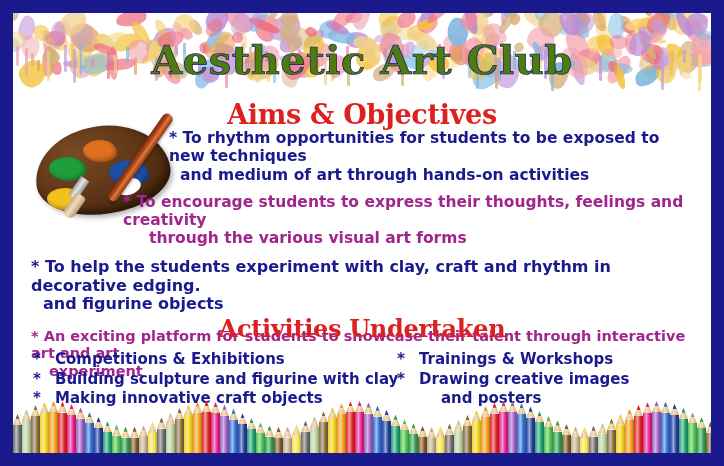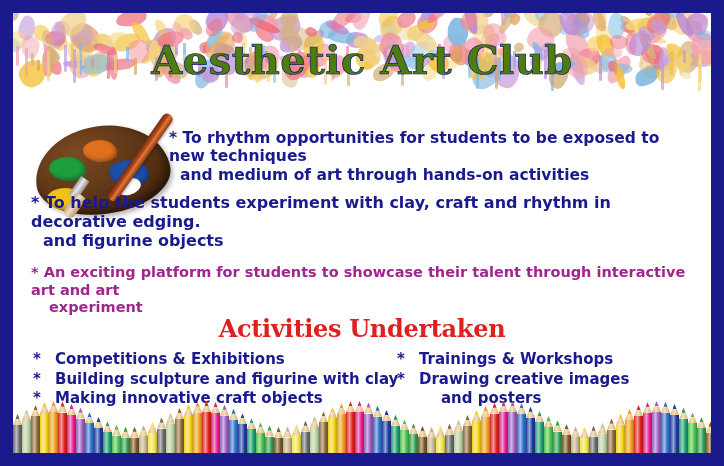--- a/index.html
+++ b/index.html
@@ -429,38 +429,44 @@
         <div class="drip" style="left: 30.852px; top: 31.082px; height: 30.5968px; background: rgb(242, 160, 176);"></div>
         <div class="drip" style="left: 310.685px; top: 45.4012px; height: 26.678px; background: rgb(239, 208, 138);"></div>
         <div class="drip" style="left: 530.514px; top: 37.0194px; height: 29.1596px; background: rgb(185, 138, 214);"></div>
         <div class="drip" style="left: 388.264px; top: 31.228px; height: 32.2592px; background: rgb(240, 138, 154);"></div>
         <div class="drip" style="left: 170.014px; top: 34.7526px; height: 25.0705px; background: rgb(143, 198, 232);"></div>
         <div class="drip" style="left: 64.4457px; top: 37.6157px; height: 27.0307px; background: rgb(245, 214, 122);"></div>
       </div>
 
     <div class="title">Aesthetic Art Club</div>
 
+    <div class="subhead" id="aims">Aims &amp; Objectives</div>
 
     <div id="palette">
       <div class="pal-body"></div>
       <div class="paint p-orange"></div>
       <div class="paint p-green"></div>
       <div class="paint p-yellow"></div>
       <div class="paint p-blue"></div>
       <div class="thumbhole"></div>
       <div class="brush-handle"></div>
       <div class="brush-ferrule"></div>
       <div class="brush-tip"></div>
     </div>
 
     <div class="bullets">
       <p class="bl navy b1">
         <span>*</span>
         <span>To rhythm opportunities for students to be exposed to new techniques</span>
         <span class="ind1">and medium of art through hands-on activities</span>
+      </p>
+      <p class="bl magenta b2">
+        <span>*</span>
+        <span>To encourage students to express their thoughts, feelings and creativity</span>
+        <span class="ind2">through the various visual art forms</span>
       </p>
       <p class="bl navy b3">
         <span>*</span>
         <span>To help the students  experiment with clay, craft and rhythm in decorative edging.</span>
         <span class="ind3">and figurine objects</span>
       </p>
       <p class="bl magenta b4">
         <span>*</span>
         <span>An exciting platform for students to showcase their talent through interactive art and art</span>
         <span class="ind4">experiment</span>

